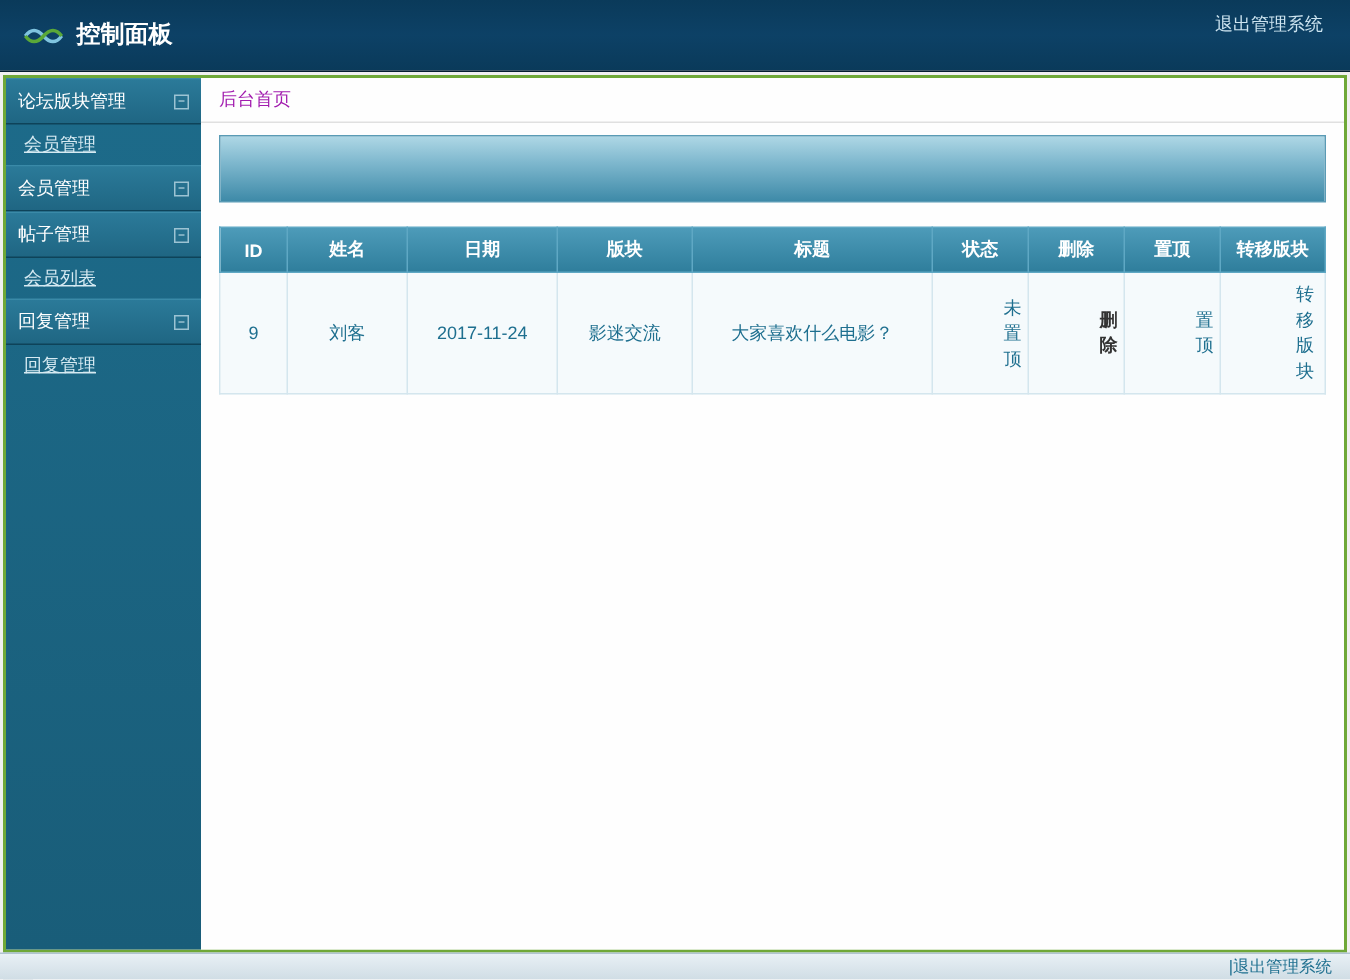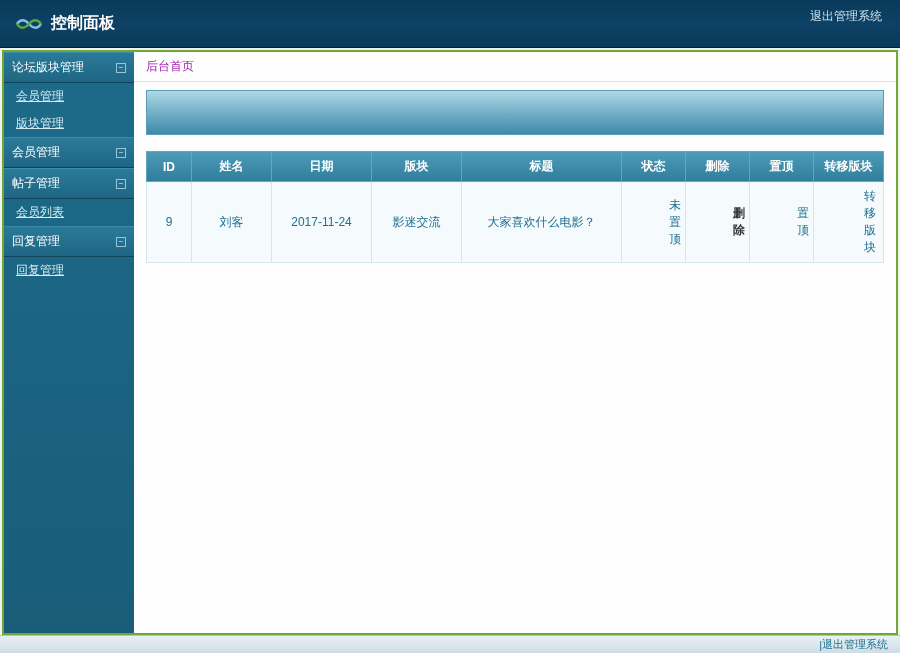--- a/index.html
+++ b/index.html
@@ -195,21 +195,20 @@
 </div>
 <div class="header-right">退出管理系统</div>
 
 <div class="container">
   <div class="sidebar">
     <div class="nav-group-header">
       <span>论坛版块管理</span>
       <span class="collapse-icon">−</span>
     </div>
     <div class="nav-item">会员管理</div>
-    <div class="nav-item">版块管理</div>
 
     <div class="nav-group-header">
       <span>会员管理</span>
       <span class="collapse-icon">−</span>
     </div>
 
     <div class="nav-group-header">
       <span>帖子管理</span>
       <span class="collapse-icon">−</span>
     </div>

